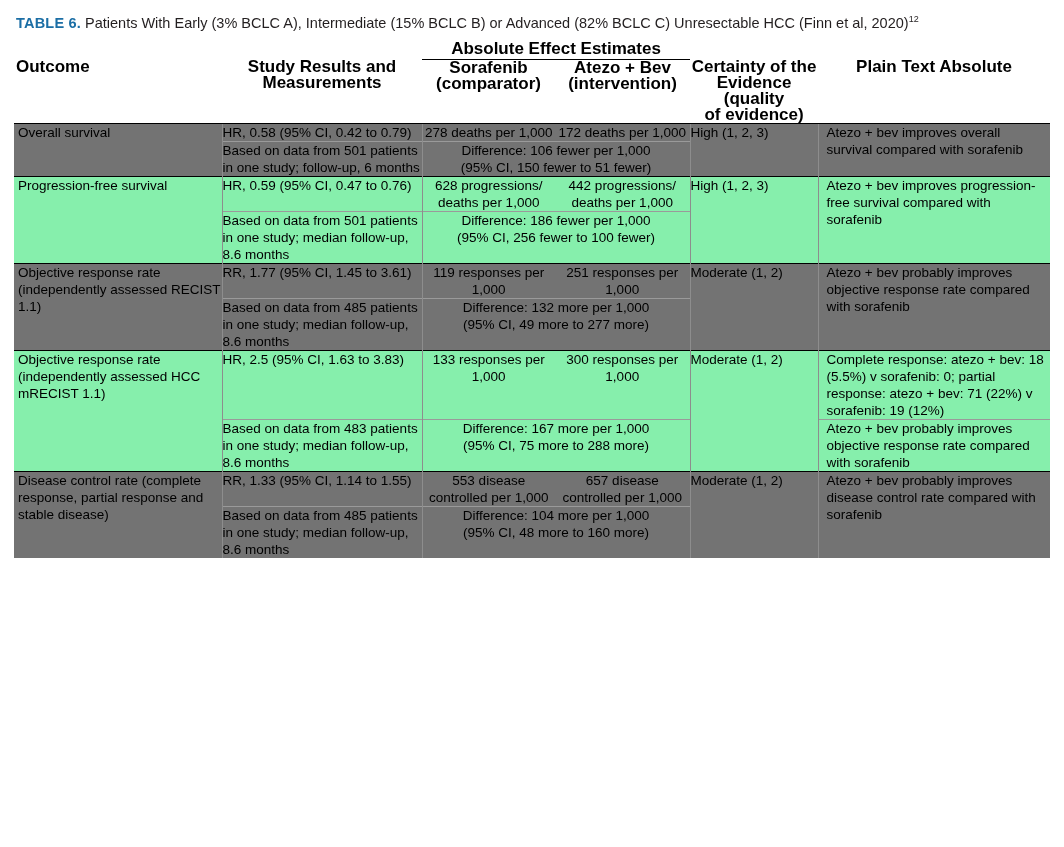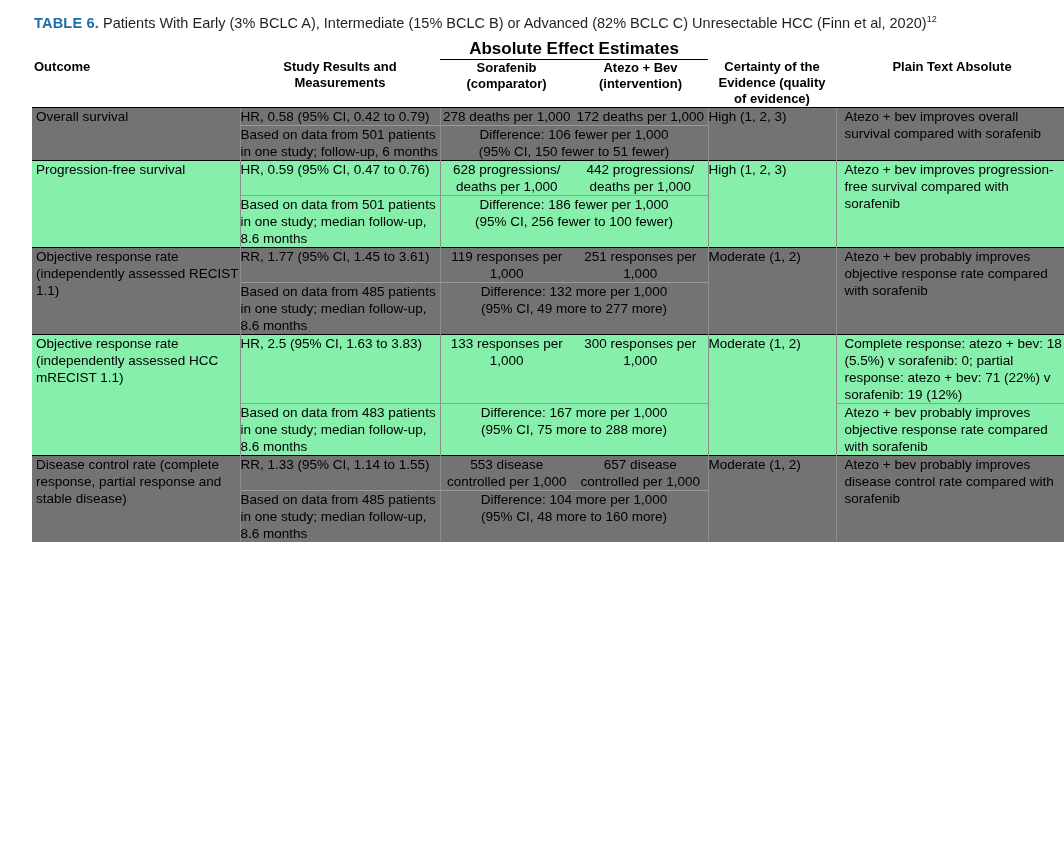--- a/index.html
+++ b/index.html
@@ -12,21 +12,21 @@
     height: 847px;
     font-family: "Liberation Sans", sans-serif;
     color: #000000;
     overflow: hidden;
   }
   .page {
     position: relative;
     width: 1064px;
     height: 847px;
     box-sizing: border-box;
-    padding: 8px 14px 0 32px;
+    padding: 8px 14px 0 14px;
   }
 
   
   .caption {
     font-size: 14.5px;
     line-height: 18px;
     margin: 2px 0 7px 2px;
     color: #231f20;
   }
   .caption .tablenum {
@@ -62,21 +62,21 @@
   
   .abs-label {
     text-align: center;
     font-weight: bold;
     font-size: 17px;
     padding-bottom: 2px;
     border-bottom: 1.6px solid #000;
   }
   .hdr-cell {
     font-weight: bold;
-    font-size: 13px;
+    font-size: 17px;
     line-height: 16px;
     text-align: center;
     padding: 3px 4px 5px 4px;
     vertical-align: bottom;
   }
   .hdr-cell.left { text-align: left; padding-left: 2px; }
   .hdr-row-bottom td { border-bottom: 1.6px solid #000; }
 
   
   .cell {

